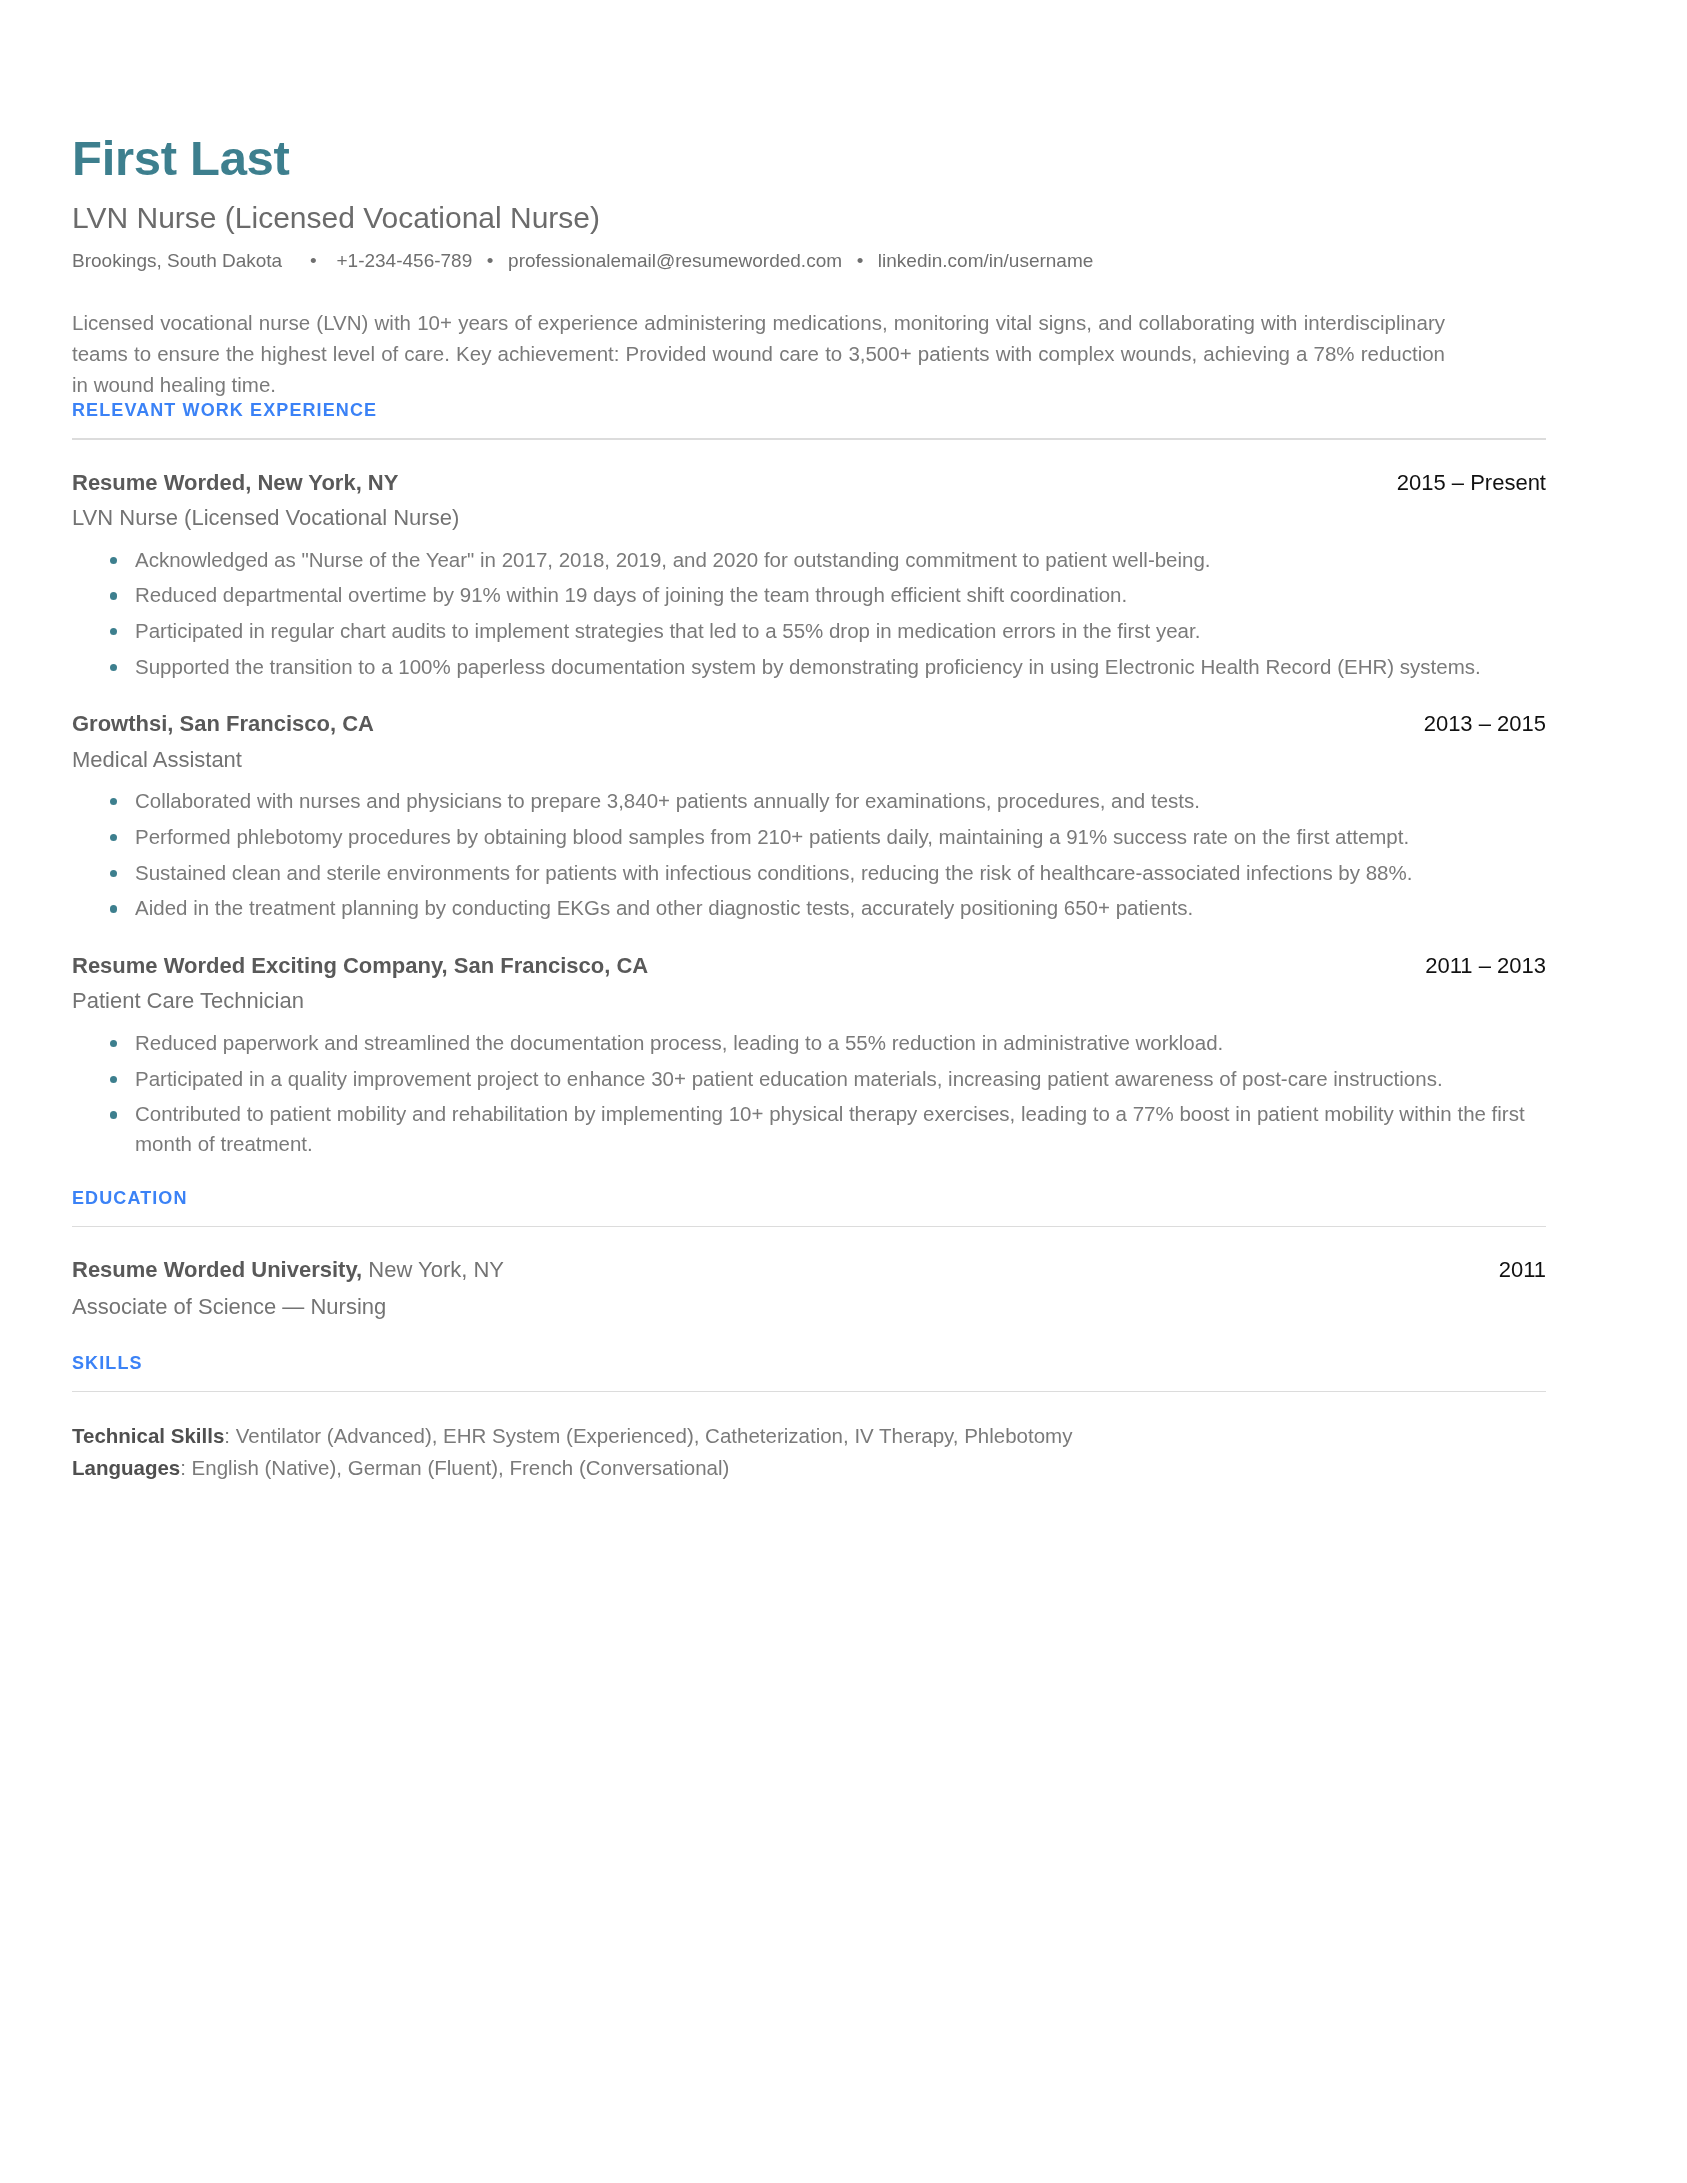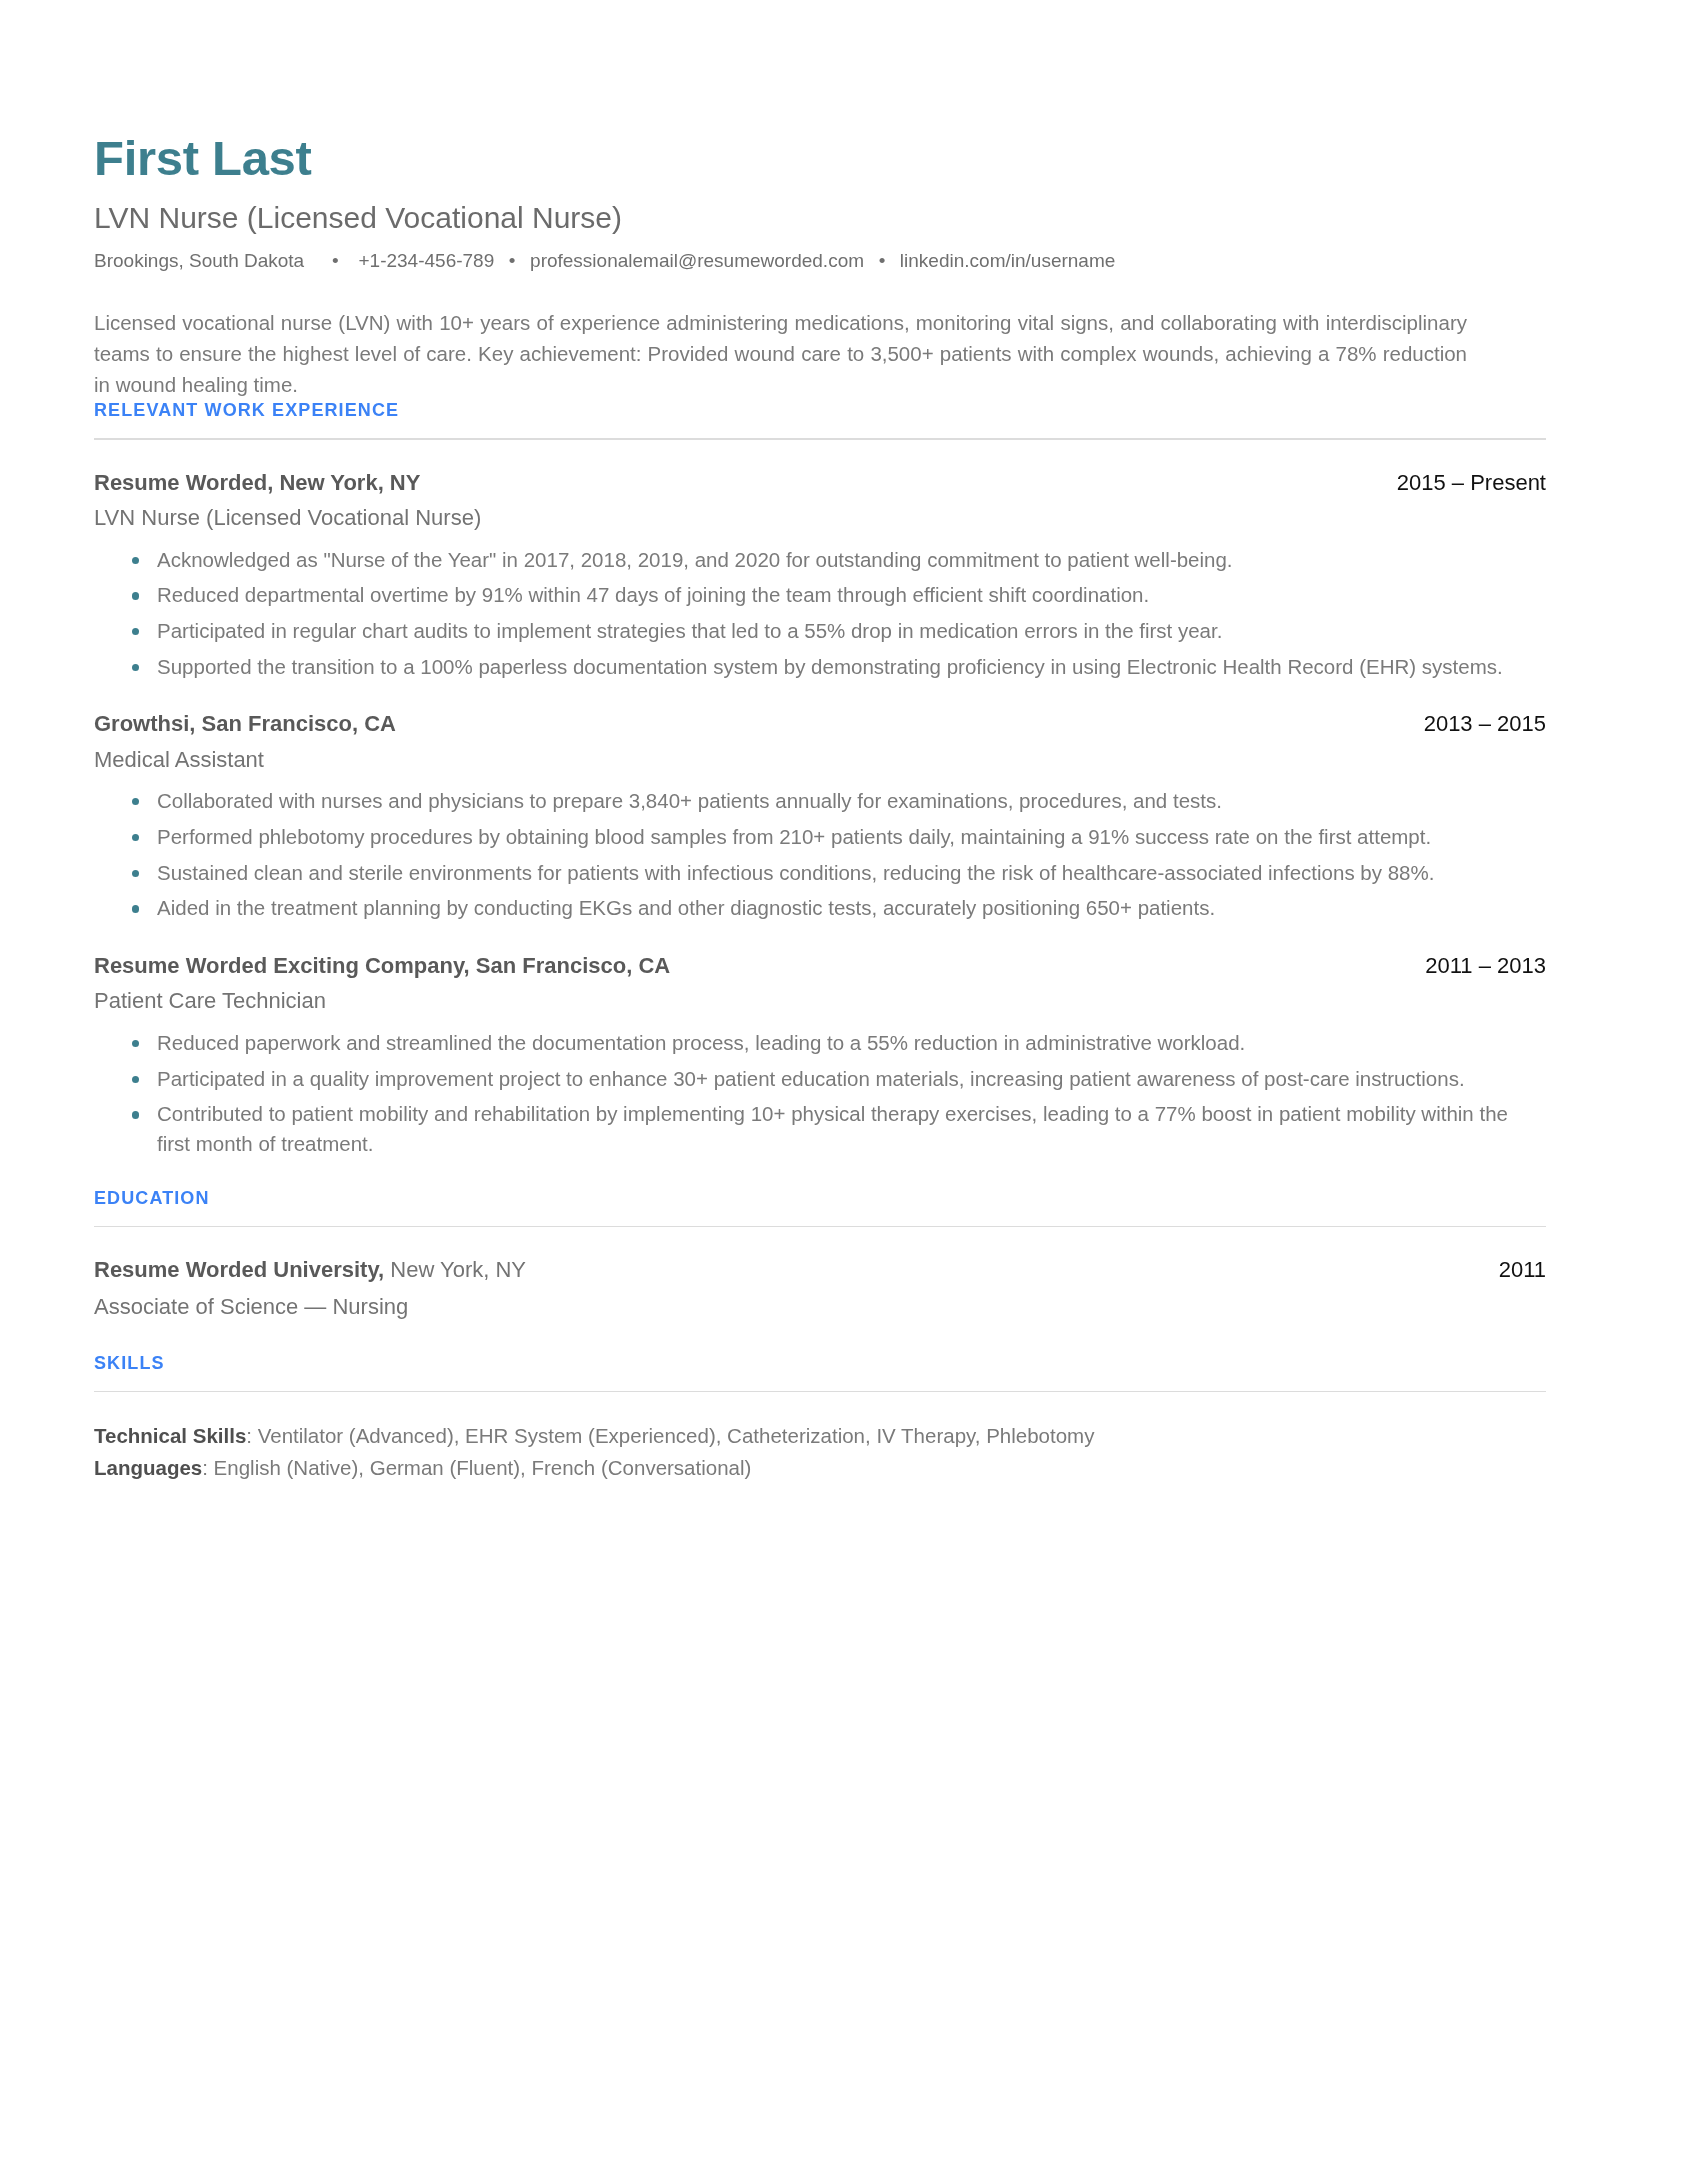--- a/index.html
+++ b/index.html
@@ -14,21 +14,21 @@
     font-family: "Liberation Sans", sans-serif;
     color: #5a5a5a;
     -webkit-font-smoothing: antialiased;
   }
 
   .page {
     position: relative;
     width: 1687px;
     height: 2183px;
     background: #ffffff;
-    padding: 132px 141px 0 94px;
+    padding: 132px 141px 0 72px;
   }
 
   
   .name {
     font-size: 49px;
     font-weight: bold;
     color: #3d7f8e;
     letter-spacing: -0.3px;
     line-height: 1.08;
     margin-bottom: 14.6px;
@@ -196,21 +196,21 @@
 
     <div id="experience-list">
         <div class="entry">
           <div class="entry-top">
             <div class="company">Resume Worded, New York, NY</div>
             <div class="dates">2015 – Present</div>
           </div>
           <div class="role">LVN Nurse (Licensed Vocational Nurse)</div>
           <ul class="bullets">
             <li>Acknowledged as "Nurse of the Year" in 2017, 2018, 2019, and 2020 for outstanding commitment to patient well-being.</li>
-            <li>Reduced departmental overtime by 91% within 47 days of joining the team through efficient shift coordination.</li>
+            <li>Reduced departmental overtime by 91% within 19 days of joining the team through efficient shift coordination.</li>
             <li>Participated in regular chart audits to implement strategies that led to a 55% drop in medication errors in the first year.</li>
             <li>Supported the transition to a 100% paperless documentation system by demonstrating proficiency in using Electronic Health Record (EHR) systems.</li>
           </ul>
         </div>
         <div class="entry">
           <div class="entry-top">
             <div class="company">Growthsi, San Francisco, CA</div>
             <div class="dates">2013 – 2015</div>
           </div>
           <div class="role">Medical Assistant</div>

